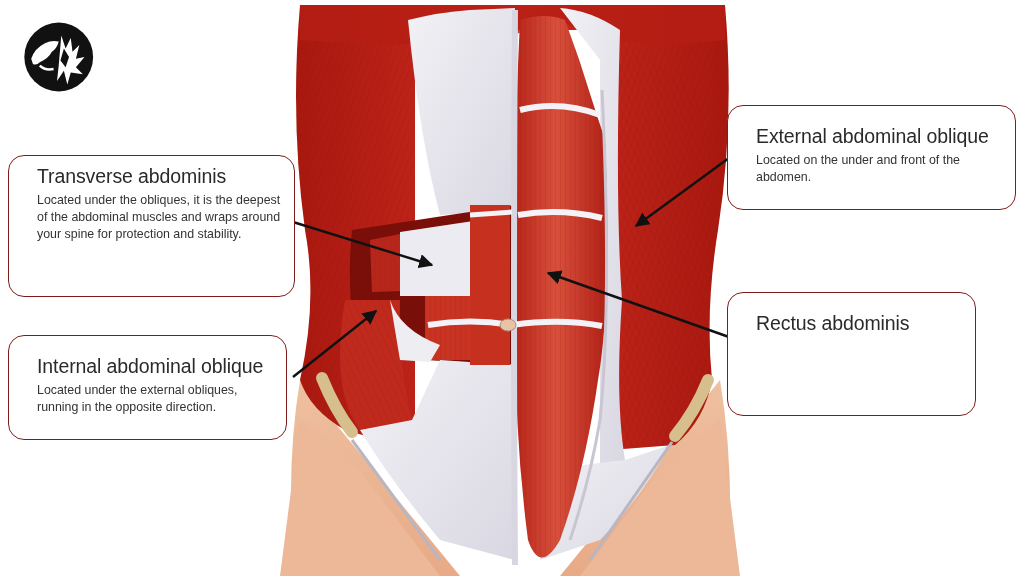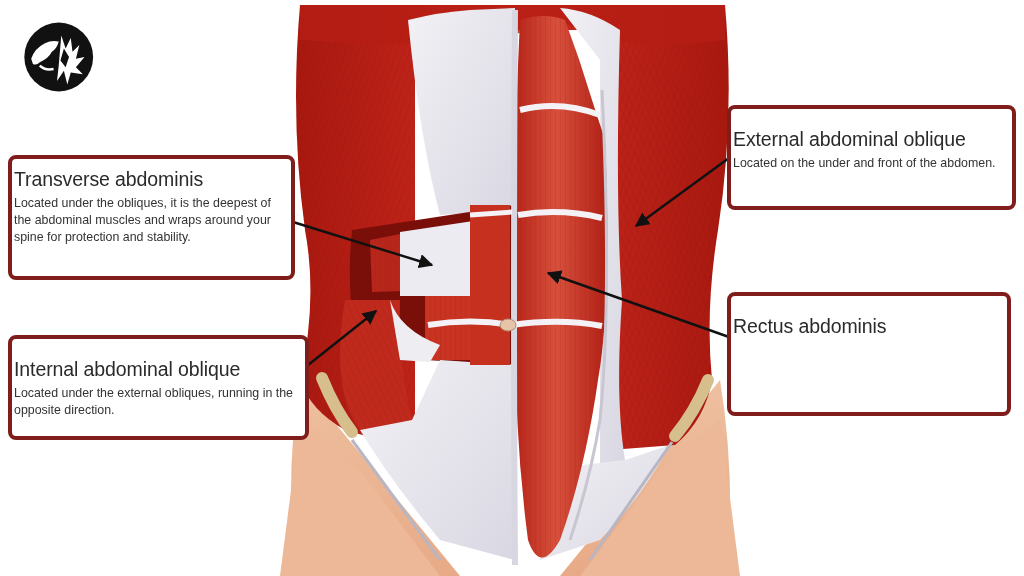--- a/index.html
+++ b/index.html
@@ -1,21 +1,21 @@
 <!DOCTYPE html>
 <html><head>
 <meta charset="utf-8">
 <style>
   html, body { margin:0; padding:0; background:#ffffff; }
   body { width:1024px; height:576px; position:relative; overflow:hidden; font-family:"Liberation Sans", sans-serif; }
   .stage { position:absolute; left:0; top:0; width:1024px; height:576px; }
   .figure { position:absolute; left:0; top:0; width:1024px; height:576px; }
   .callout {
     position:absolute; box-sizing:border-box; background:#ffffff;
-    border:4px solid #7f1d1d; border-radius:8px; padding:8px 12px 8px 2px;
+    border:1px solid #7f1d1d; border-radius:16px; padding:8px 12px 8px 28px;
     color:#2b2b2b;
   }
   .callout h2 {
     margin:0 0 4px 0; font-weight:normal; font-size:19.5px; letter-spacing:-0.1px;
     color:#2a2a2a; white-space:nowrap; line-height:24px;
   }
   .callout p {
     margin:0; font-size:12.4px; line-height:17px; color:#333333;
   }
   .logo { position:absolute; left:14px; top:14px; width:86px; height:86px; }
@@ -122,32 +122,32 @@
   </svg>
 
   <svg class="logo" viewBox="0 0 100 100" xmlns="http://www.w3.org/2000/svg">
     <circle cx="52" cy="50" r="40" fill="#111"></circle>
     <path d="M20,52 Q24,40 36,34 Q44,30 52,32 Q50,40 44,44 Q40,52 30,56 Q26,60 22,58 Z" fill="#fff"></path>
     <path d="M30,60 Q36,66 46,64" stroke="#fff" stroke-width="3" fill="none"></path>
     <path d="M55,25 L60,40 L66,28 L68,44 L76,36 L72,52 L82,50 L72,62 L80,70 L66,68 L62,82 L58,66 L50,78 L52,60 Z" fill="#fff"></path>
     <path d="M58,40 L64,50 L60,62 L54,54 Z" fill="#111"></path>
   </svg>
 
-  <div class="callout" style="left:8px; top:155px; width:287px; height:125px;">
+  <div class="callout" style="left:8px; top:155px; width:287px; height:142px;">
     <h2>Transverse abdominis</h2>
     <p>Located under the obliques, it is the deepest of the abdominal muscles and wraps around your spine for protection and stability.</p>
   </div>
 
-  <div class="callout" style="left:8px; top:335px; width:301px; height:105px;">
+  <div class="callout" style="left:8px; top:335px; width:279px; height:105px;">
     <h2 style="margin-top:10px;">Internal abdominal oblique</h2>
     <p>Located under the external obliques, running in the opposite direction.</p>
   </div>
 
   <div class="callout" style="left:727px; top:105px; width:289px; height:105px;">
     <h2 style="margin-top:10px;">External abdominal oblique</h2>
     <p>Located on the under and front of the abdomen.</p>
   </div>
 
-  <div class="callout" style="left:727px; top:292px; width:284px; height:124px;">
+  <div class="callout" style="left:727px; top:292px; width:249px; height:124px;">
     <h2 style="margin-top:10px;">Rectus abdominis</h2>
   </div>
 
 </div>
 
 </body></html>

